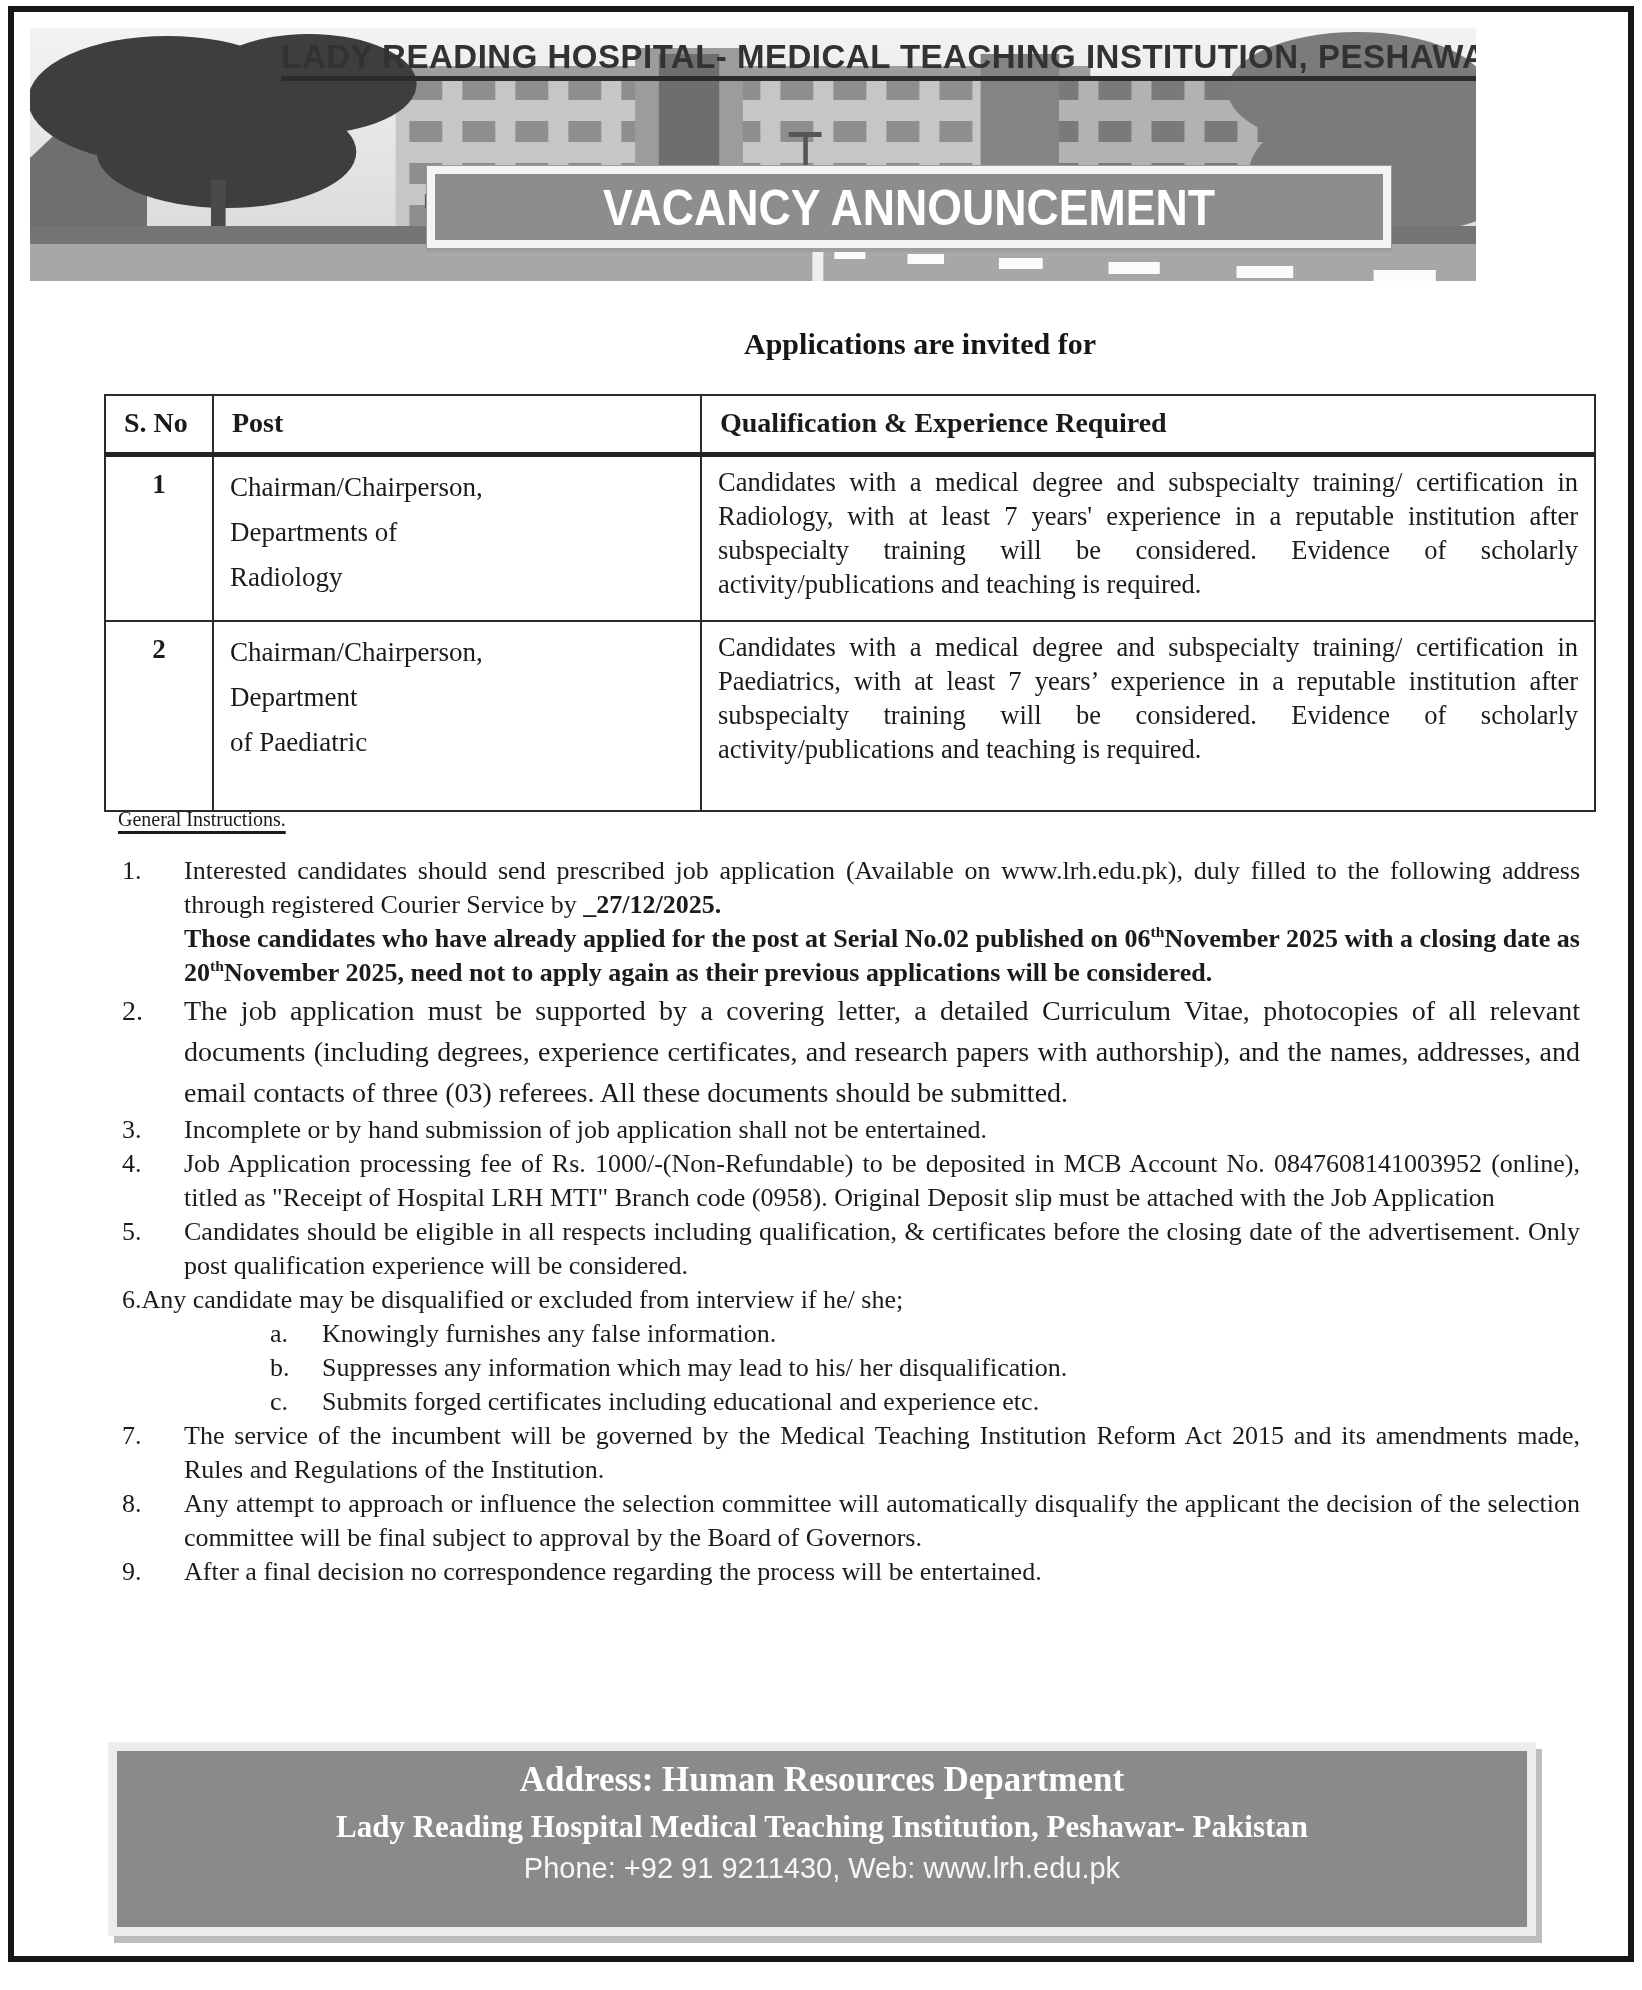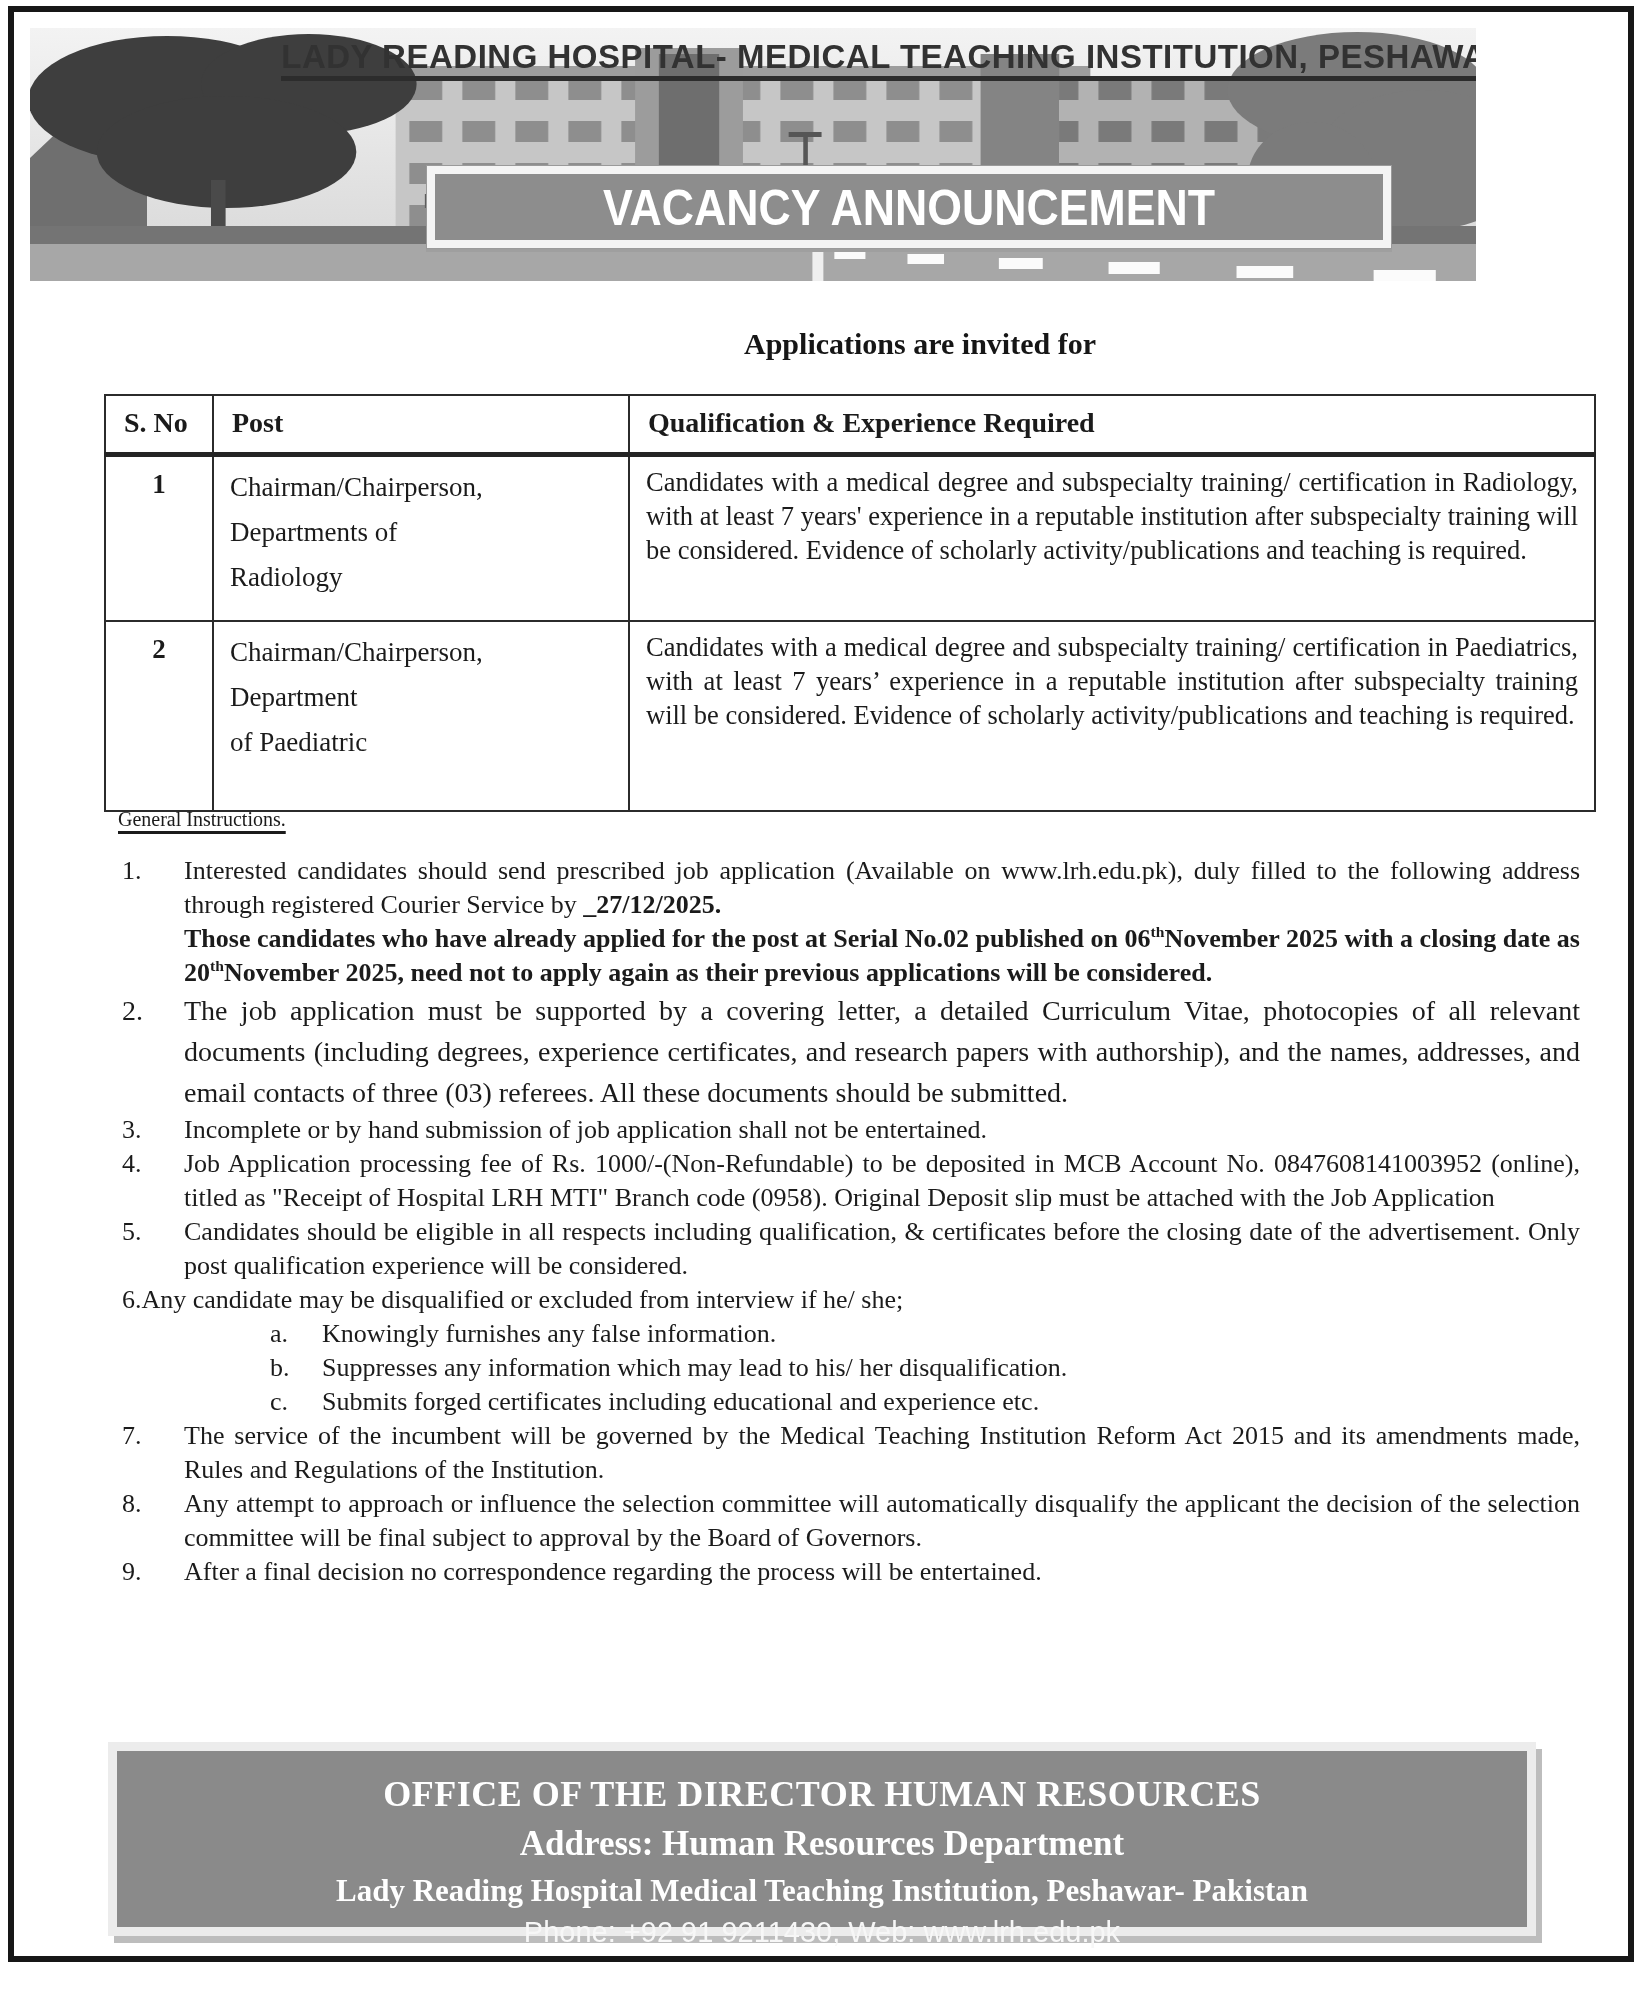--- a/index.html
+++ b/index.html
@@ -25,21 +25,21 @@
   .intro{position:absolute;left:240px;top:327px;width:1360px;text-align:center;
          font-weight:bold;font-size:30px;color:#161616;}
 
   
   .vtable{position:absolute;left:104px;top:394px;width:1492px;border-collapse:collapse;
           table-layout:fixed;}
   .vtable th,.vtable td{border:2px solid #2b2b2b;vertical-align:top;box-sizing:border-box;}
   .vtable thead th{border-bottom:5px solid #242424;font-size:28px;font-weight:bold;
                    padding:11px 18px 13px;text-align:left;}
   .c-sno{width:108px;text-align:right;}
-  .c-post{width:416px;}
+  .c-post{width:488px;}
   .vtable td{font-size:26.5px;padding:8px 16px 10px;}
   td.sno{text-align:center;font-weight:bold;font-size:27px;padding-top:12px;}
   td.post{line-height:45px;font-size:27px;padding-top:8px;white-space:pre-line;}
   td.qual{text-align:justify;line-height:34px;padding-top:8px;}
   tr.r1 td{height:166px;} tr.r2 td{height:190px;}
 
   
   .gi{position:absolute;left:118px;top:808px;font-size:20px;font-weight:normal;
       text-decoration:underline;text-decoration-thickness:3px;text-underline-offset:5px;}
   .instr{position:absolute;left:122px;top:854px;width:1458px;font-size:26px;line-height:34px;}
@@ -232,18 +232,17 @@
     </div>
 
     <div class="item">
       <span class="num">9.</span>
       <div class="body left">After a final decision no correspondence regarding the process will be entertained.</div>
     </div>
 
   </div>
 
   <div class="fbox">
-    <div class="f1">OFFICE OF THE DIRECTOR HUMAN RESOURCES</div>
     <div class="f2">Address: Human Resources Department</div>
     <div class="f3">Lady Reading Hospital Medical Teaching Institution, Peshawar- Pakistan</div>
     <div class="f4">Phone: +92 91 9211430, Web: www.lrh.edu.pk</div>
   </div>
 </div>
 
 </body></html>

